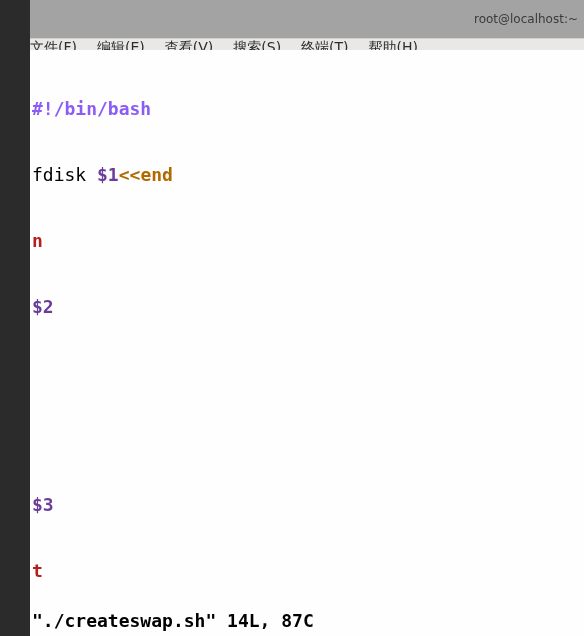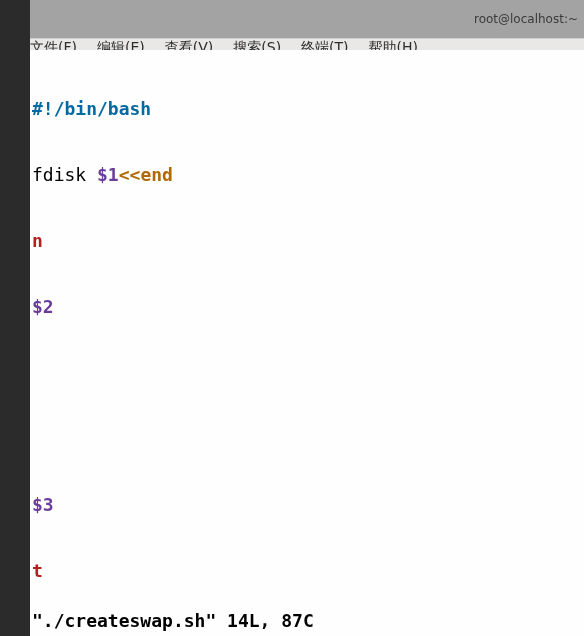--- a/index.html
+++ b/index.html
@@ -2,21 +2,21 @@
 <html><head>
 <meta charset="utf-8">
 <style>
   html,body{margin:0;padding:0;width:584px;height:636px;background:#2a2b2a;font-family:"DejaVu Sans","WenQuanYi Micro Hei",sans-serif;overflow:hidden}
   .window{position:absolute;left:30px;top:0;right:0;bottom:0;background:#fff;}
   .titlebar{height:18px;background:#a3a3a3;border-bottom:1px solid #d0cfce;color:#3b3b3b;font-size:12px;display:flex;align-items:center;justify-content:flex-end;padding:10px 6px;}
   .menubar{height:30px;background:#e9e8e7;border-bottom:1px solid #d0cfce;display:flex;align-items:flex-start;gap:20px;padding:0 0;font-size:14px;color:#2b2b2b;}
   .menu-item{cursor:pointer;user-select:none;}
   .editor{position:absolute;left:0;right:0;top:50px;bottom:26px;background:#fffefe;font-family:"DejaVu Sans Mono","Courier New",monospace;font-size:18px;line-height:22px;white-space:pre;padding:4px 2px 0 2px;overflow:hidden;}
   .line{height:22px;}
-  .c-comment{color:#0369a1;font-weight:bold;}
+  .c-comment{color:#8b5cf6;font-weight:bold;}
   .c-cmd{color:#000;font-weight:normal;}
   .c-var{color:#6a3d9a;font-weight:bold;}
   .c-red{color:#b22020;font-weight:bold;}
   .c-brown{color:#b06a00;font-weight:bold;}
   .statusbar{position:absolute;left:0;right:0;bottom:0;height:26px;background:#fffefe;font-family:"DejaVu Sans Mono","Courier New",monospace;font-size:18px;font-weight:bold;color:#000;padding:2px 2px 0 2px;white-space:pre;}
 </style>
 </head>
 <body>
 
 <div class="window">

